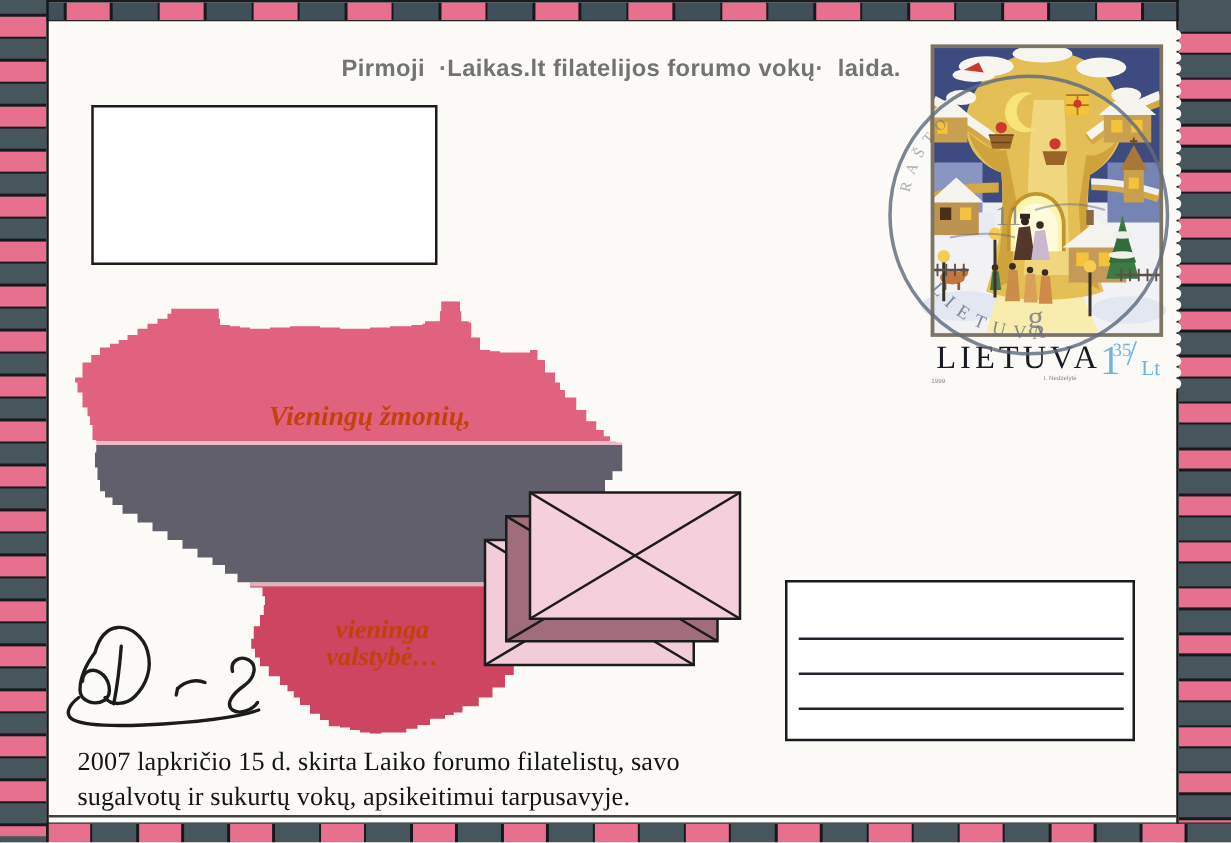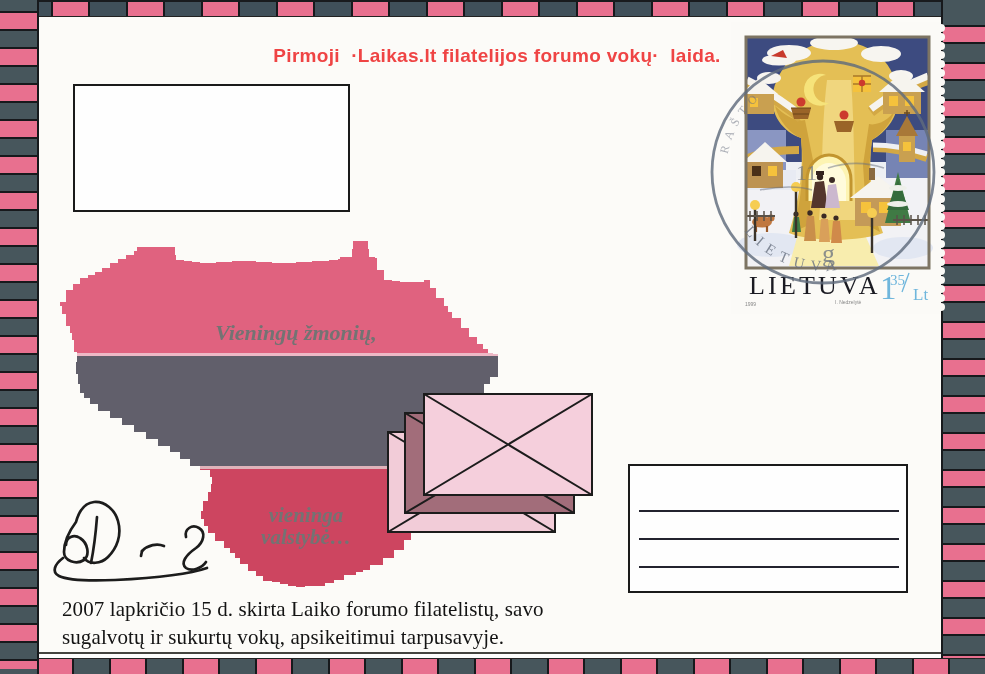--- a/index.html
+++ b/index.html
@@ -15,26 +15,26 @@
 #bleft{left:0;top:0;width:37px;height:674px;
   background:repeating-linear-gradient(180deg,#47565c 0 16px,#17191c 16px 18px,#e8708f 18px 34px,#17191c 34px 36px);
   background-position:0 -5px;border-right:2px solid #17191c}
 #bright{left:941px;top:0;width:44px;height:674px;
   background:repeating-linear-gradient(180deg,#47565c 0 18px,#17191c 18px 20px,#e8708f 20px 35px,#17191c 35px 37px);
   background-position:0 7px;border-left:2px solid #17191c}
 #env{left:39px;top:15px;width:902px;height:637px;background:#fcfbf8;border-bottom:2px solid #44443f}
 
 #box1{left:73px;top:84px;width:273px;height:124px;border:2px solid #1a1a1a;background:#fefefe}
 
-#title{left:237px;top:45px;width:520px;text-align:center;font-weight:bold;font-size:19px;color:#ef4444;letter-spacing:0.32px;white-space:nowrap}
-
-.mtxt{font-family:"Liberation Serif",serif;font-weight:bold;font-style:italic;color:#737373;white-space:nowrap;text-align:center}
+#title{left:237px;top:45px;width:520px;text-align:center;font-weight:bold;font-size:19px;color:#737373;letter-spacing:0.32px;white-space:nowrap}
+
+.mtxt{font-family:"Liberation Serif",serif;font-weight:bold;font-style:italic;color:#c2410c;white-space:nowrap;text-align:center}
 #mt1{left:146px;top:320px;width:300px;font-size:22px}
 #mt2{left:146px;top:397px;width:300px;font-size:22px}
-#mt3{left:206px;top:504px;width:200px;font-size:21px;line-height:22px}
+#mt3{left:206px;top:492px;width:200px;font-size:21px;line-height:22px}
 
 #abox{left:628px;top:464px;width:276px;height:125px;border:2px solid #1a1a1a;background:#fefefe}
 .aline{position:absolute;left:9px;width:260px;height:2px;background:#23232e}
 
 #btxt{left:62px;top:595px;font-family:"Liberation Serif",serif;font-size:21px;line-height:28px;color:#141414;letter-spacing:0.1px}
 </style>
 </head>
 <body>
 <div id="page">
   <div class="abs" id="env"></div>

